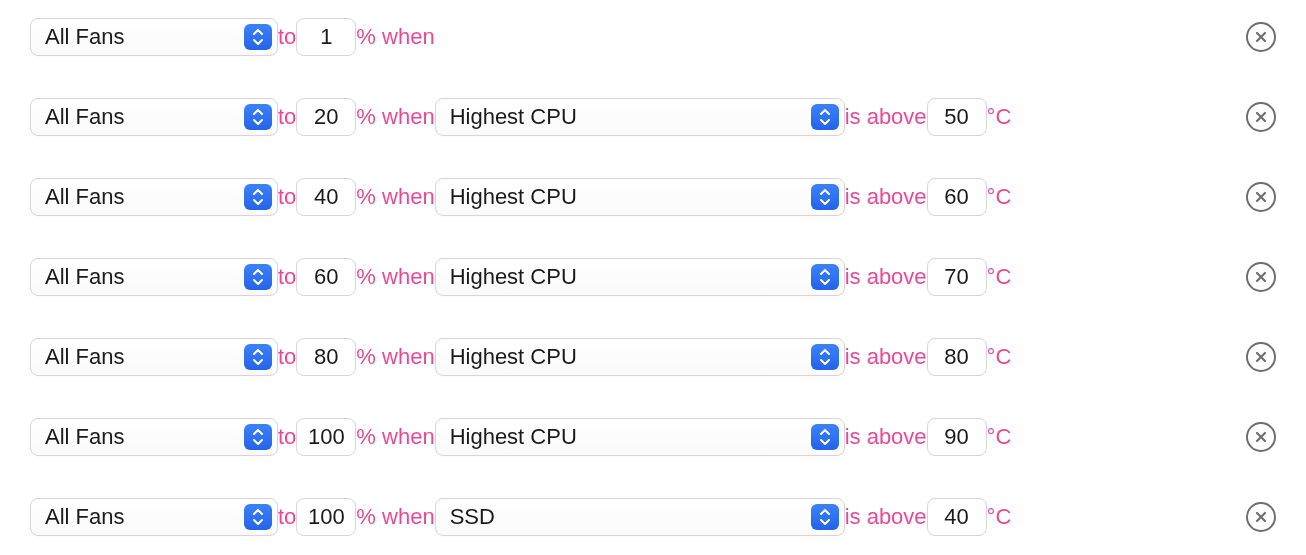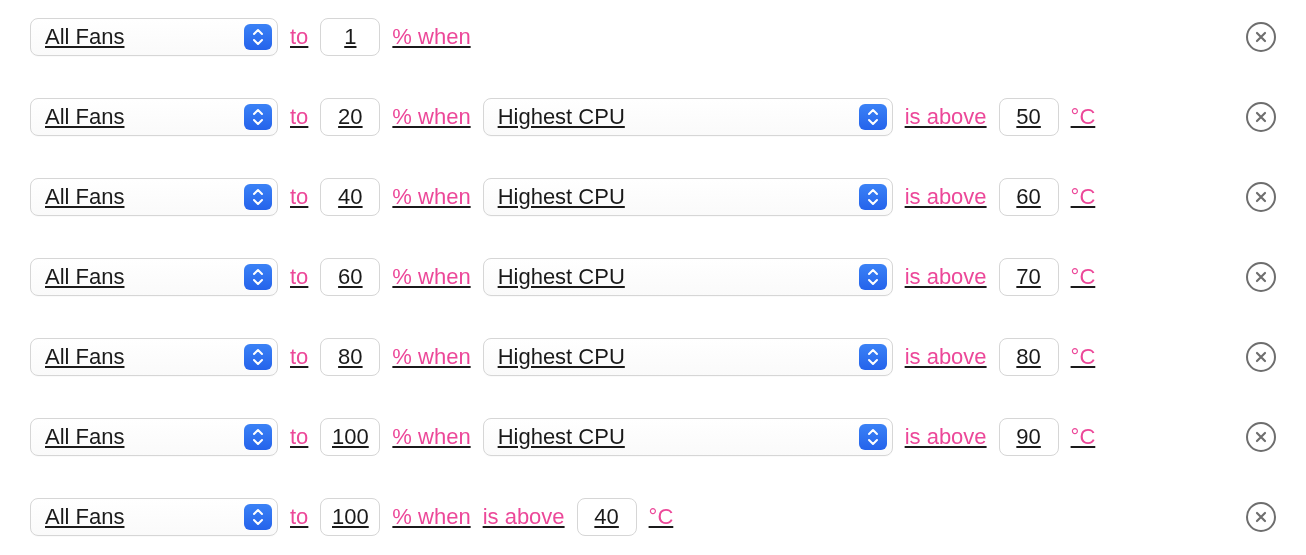--- a/index.html
+++ b/index.html
@@ -11,23 +11,21 @@
     color: #1a1a1a;
     background: #ffffff;
   }
   .container {
     padding: 18px 30px;
     width: 1306px;
   }
   .rule-row {
     display: flex;
     align-items: center;
-    gap: 12px;
     margin-bottom: 42px;
-    text-decoration: underline;
   }
   .rule-row:last-child { margin-bottom: 0; }
 
   .label {
     color: #ec4899;
     white-space: nowrap;
   }
 
   .dropdown {
     position: relative;
@@ -328,20 +326,31 @@
             <path d="M2 6 L6 2 L10 6" stroke="#ffffff" stroke-width="2" fill="none" stroke-linecap="round" stroke-linejoin="round"></path>
           </svg>
     <svg width="12" height="8" viewBox="0 0 12 8">
             <path d="M2 2 L6 6 L10 2" stroke="#ffffff" stroke-width="2" fill="none" stroke-linecap="round" stroke-linejoin="round"></path>
           </svg>
   </span>
     </div>
     <span class="label">to</span>
     <input class="num-input" type="text" value="100" style="">
     <span class="label">% when</span>
+    <div class="dropdown cond">
+      <span>SSD</span>
+      <span class="dropdown-caret">
+    <svg width="12" height="8" viewBox="0 0 12 8">
+            <path d="M2 6 L6 2 L10 6" stroke="#ffffff" stroke-width="2" fill="none" stroke-linecap="round" stroke-linejoin="round"></path>
+          </svg>
+    <svg width="12" height="8" viewBox="0 0 12 8">
+            <path d="M2 2 L6 6 L10 2" stroke="#ffffff" stroke-width="2" fill="none" stroke-linecap="round" stroke-linejoin="round"></path>
+          </svg>
+  </span>
+    </div>
 
       <span class="label">is above</span>
       <input class="num-input" type="text" value="40" style="">
       <span class="label">°C</span>
 
     <div class="spacer"></div>
     <button class="delete-btn">
       <span>
           <svg width="14" height="14" viewBox="0 0 14 14">
             <path d="M3 3 L11 11 M11 3 L3 11" stroke="#6e6e6e" stroke-width="2.2" stroke-linecap="round"></path>

